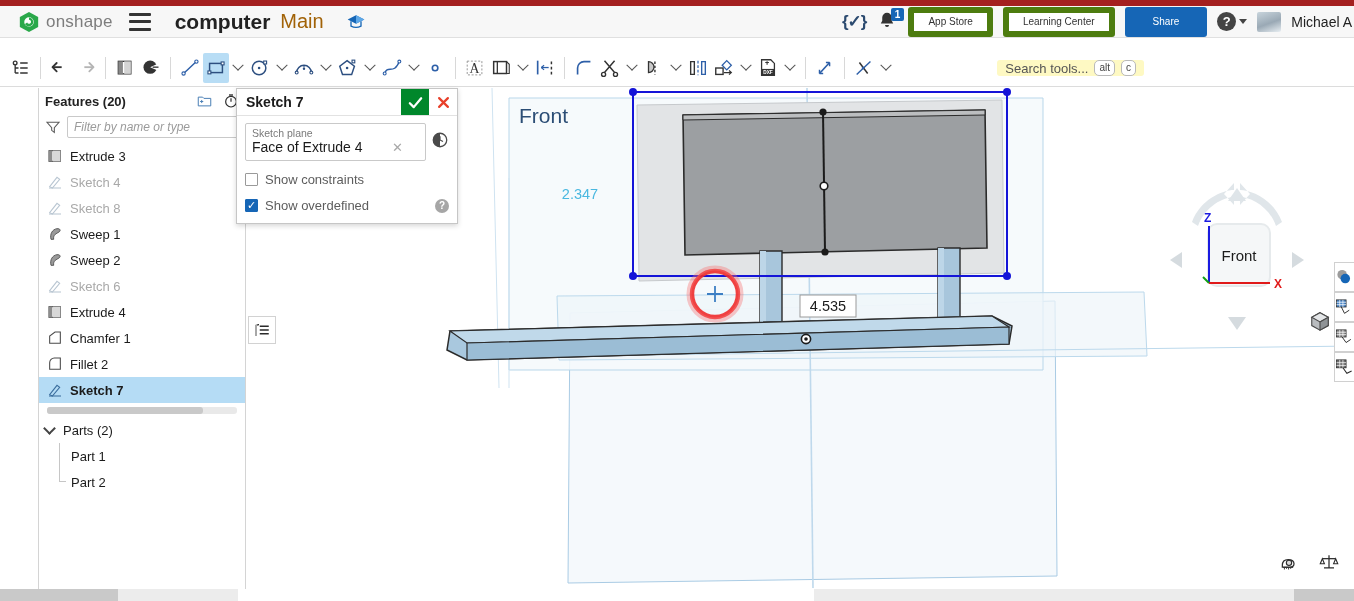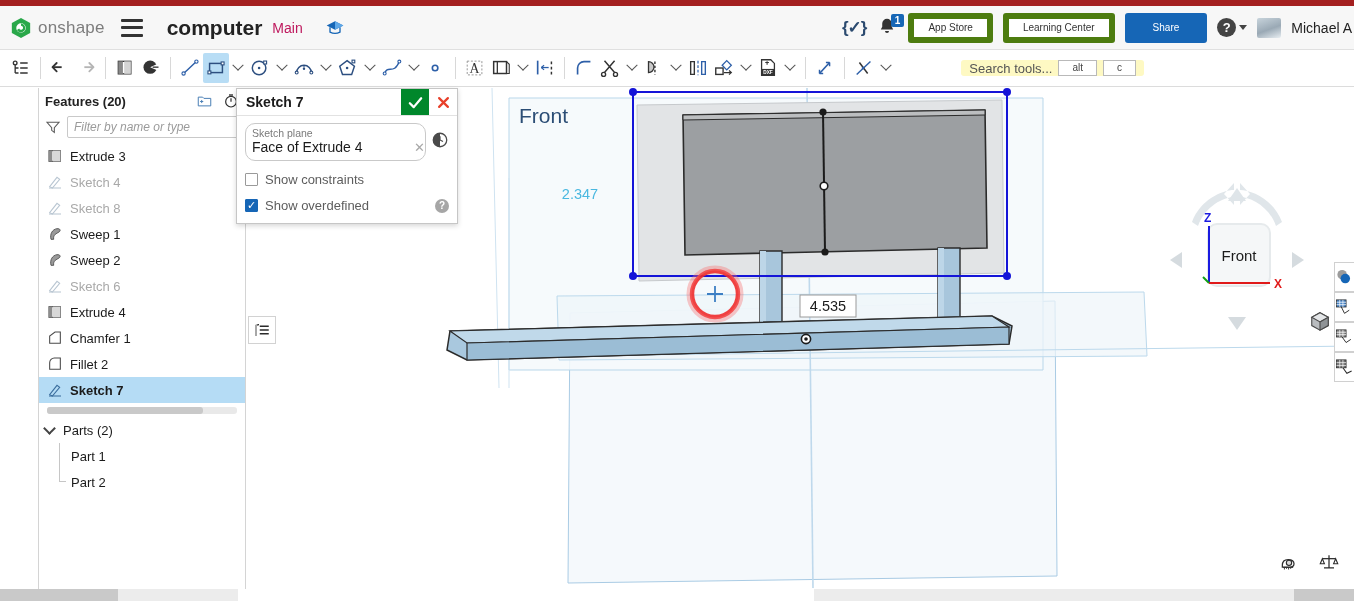--- a/index.html
+++ b/index.html
@@ -12,40 +12,41 @@
   #app { position: relative; width: 1354px; height: 601px; }
 
   
   .red-strip {
     position: absolute; top: 0; left: 0; width: 1354px; height: 6px;
     background: #a42020;
   }
 
   
   .header {
-    position: absolute; top: 6px; left: 0; width: 1354px; height: 44px;
+    position: absolute; top: 6px; left: 0; width: 1354px; height: 32px;
     background: #f7f7f7;
     display: flex; align-items: center;
     border-bottom: 1px solid #e0e0e0;
+    padding-left: 8px;
   }
   .logo-wrap { display: flex; align-items: center; margin-left: 10px; }
   .logo-mark { width: 22px; height: 22px; }
   .logo-text {
     font-size: 17px; color: #7d7d7d; margin-left: 6px; letter-spacing: .2px;
   }
   .hamburger {
     margin-left: 16px; width: 22px; height: 18px;
     display: flex; flex-direction: column; justify-content: space-between;
     cursor: pointer;
   }
   .hamburger i { display: block; height: 3px; background: #333; border-radius: 1px; }
   .doc-title {
     margin-left: 24px; font-size: 21px; font-weight: bold; color: #222;
   }
-  .doc-branch { margin-left: 10px; font-size: 14px; color: #be185d; }
+  .doc-branch { margin-left: 10px; font-size: 20px; color: #a16207; }
   .grad-icon { margin-left: 22px; width: 20px; height: 20px; }
 
   .header-right {
     margin-left: auto; display: flex; align-items: center; gap: 10px;
     padding-right: 2px;
   }
   .fs-icon { font-size: 17px; color: #2b4a6f; font-weight: bold; letter-spacing: -1px; }
   .bell-wrap { position: relative; width: 22px; height: 24px; }
   .badge {
     position: absolute; top: -2px; right: -6px;
@@ -95,22 +96,22 @@
     content: ''; width: 7px; height: 7px; border-right: 1.6px solid #555;
     border-bottom: 1.6px solid #555; transform: rotate(45deg) translate(-2px,-2px);
   }
   .search-tools {
     margin-left: auto; margin-right: 210px; height: 16px;
     background: #fef9c3; border-radius: 3px; display: flex; align-items: center;
     padding: 0 8px; gap: 6px; cursor: text;
   }
   .search-tools .st-label { font-size: 13px; color: #555; }
   .kbd {
-    border: 1px solid #b9b9b9; border-radius: 0; background: #fff;
-    font-size: 10px; padding: 1px 13px; color: #444; line-height: 12px;
+    border: 1px solid #b9b9b9; border-radius: 5px; background: #fff;
+    font-size: 10px; padding: 1px 4px; color: #444; line-height: 12px;
   }
 
   
   .ftree {
     position: absolute; top: 88px; left: 38px; width: 208px; height: 507px;
     background: #fff; border: 1px solid #d4d4d4; border-top: none;
   }
   .ftree-head {
     height: 26px; display: flex; align-items: center; padding: 0 6px;
     font-size: 13px; font-weight: bold; color: #222;
@@ -177,22 +178,22 @@
     width: 28px; background: #00872b; display: flex; align-items: center;
     justify-content: center; color: #fff; font-size: 16px; cursor: pointer;
   }
   .sk-cancel {
     width: 28px; display: flex; align-items: center; justify-content: center;
     color: #e8402a; font-size: 17px; font-weight: bold; cursor: pointer; background: #fff;
   }
   .sk-body { padding: 7px 8px 10px 8px; }
   .sk-plane-row { display: flex; align-items: flex-start; gap: 5px; }
   .sk-plane-box {
-    flex: 1; border: 1px solid #c9c9c9; border-radius: 10px; background: #fff;
-    padding: 3px 0 5px 6px;
+    flex: 1; border: 1px solid #c9c9c9; border-radius: 2px; background: #fff;
+    padding: 3px 22px 5px 6px;
   }
   .sk-plane-label { font-size: 10.5px; color: #7a7a7a; }
   .sk-plane-val-row { display: flex; align-items: center; }
   .sk-plane-val { font-size: 14px; color: #1b1b1b; flex: 1; }
   .sk-plane-x { color: #a8a8a8; font-size: 13px; cursor: pointer; }
   .clock-icon { width: 18px; height: 18px; margin-top: 8px; cursor: pointer; }
   .cb-row {
     display: flex; align-items: center; gap: 7px; margin-top: 11px;
     font-size: 13px; color: #5d5d5d; cursor: pointer;
   }

